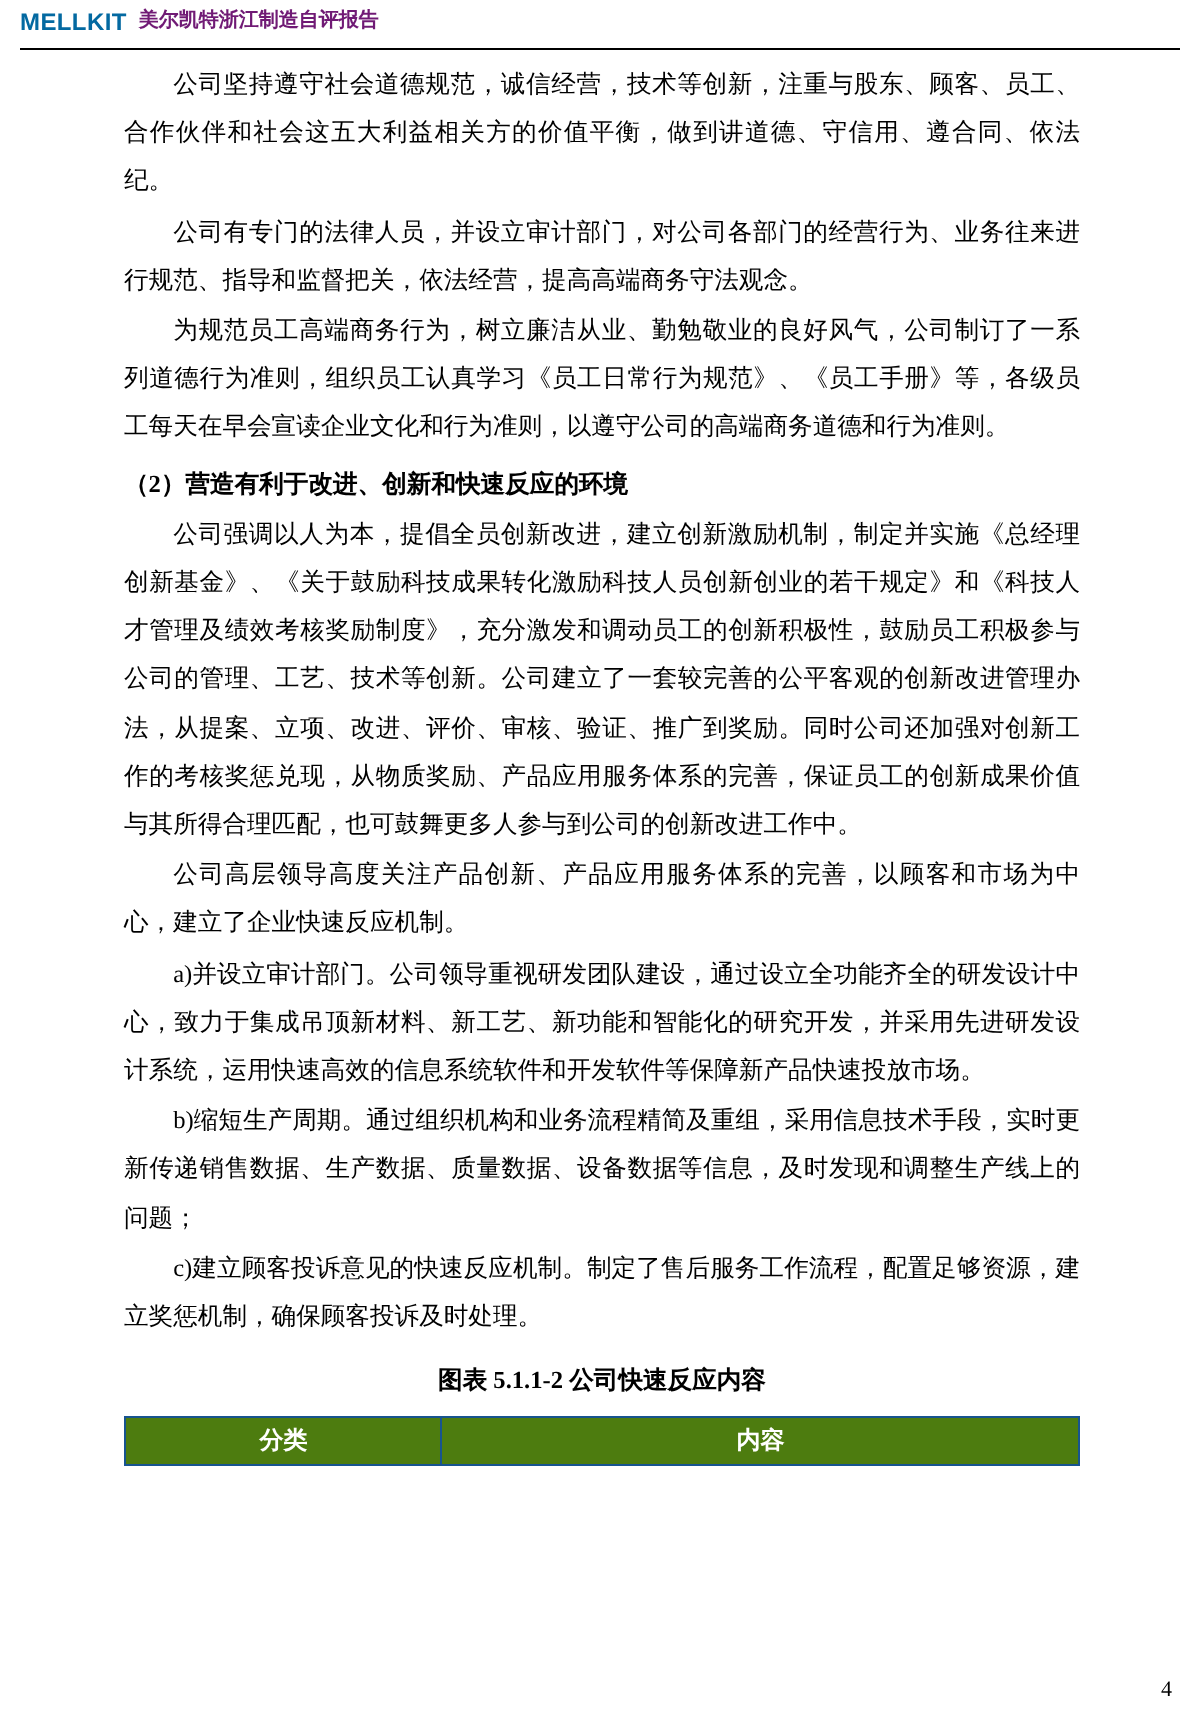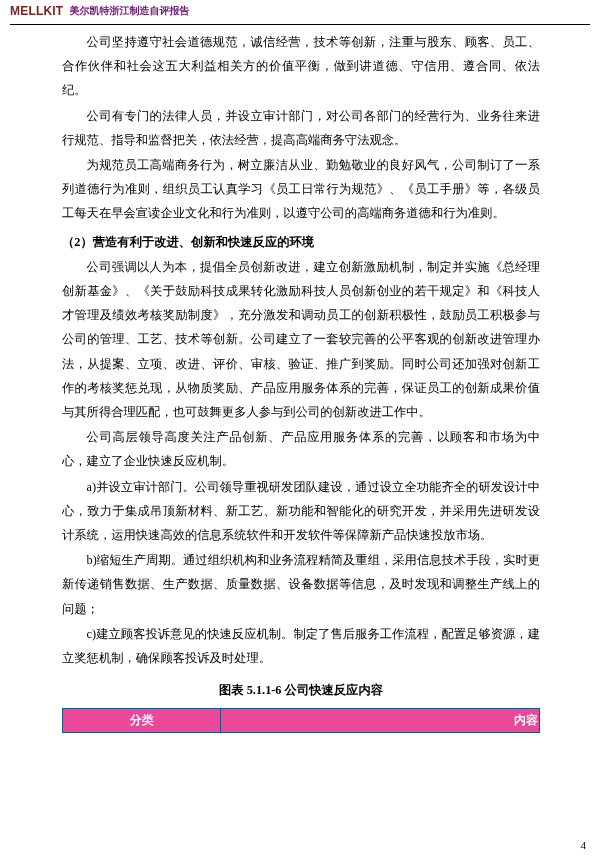--- a/index.html
+++ b/index.html
@@ -38,21 +38,21 @@
     top: 24px;
     left: 10px;
     width: 580px;
     height: 1px;
     background: #000000;
   }
   .brand {
     font-family: "Liberation Sans", "DejaVu Sans", sans-serif;
     font-weight: bold;
     font-size: 12px;
-    color: #7f1d1d;
+    color: #0369a1;
     letter-spacing: 0.2px;
     line-height: 16px;
     white-space: nowrap;
   }
   .header-title {
     font-family: "Liberation Sans", "DejaVu Sans", sans-serif;
     font-weight: bold;
     font-size: 10px;
     color: #701a75;
     line-height: 16px;
@@ -92,31 +92,31 @@
     font-family: "Liberation Serif", "DejaVu Serif", serif;
   }
   
   .tbl {
     border-collapse: collapse;
     width: 478px;
     table-layout: fixed;
     margin: 0;
   }
   .tbl th {
-    background: #ec4899;
+    background: #4d7c0f;
     color: #ffffff;
     font-weight: bold;
     font-size: 12px;
     height: 21px;
     border: 1px solid #17548f;
     font-family: "Liberation Serif", "DejaVu Serif", serif;
     text-align: center;
   }
   .tbl th.col-a { width: 33%; }
-  .tbl th.col-b { width: 67%; text-align: right; }
+  .tbl th.col-b { width: 67%; }
   
   .page-number {
     position: absolute;
     right: 14px;
     bottom: 13px;
     font-size: 11px;
     font-family: "Liberation Serif", "DejaVu Serif", serif;
     color: #000000;
   }
 </style>
@@ -138,21 +138,21 @@
     <p class="para">为规范员工高端商务行为，树立廉洁从业、勤勉敬业的良好风气，公司制订了一系列道德行为准则，组织员工认真学习《员工日常行为规范》、《员工手册》等，各级员工每天在早会宣读企业文化和行为准则，以遵守公司的高端商务道德和行为准则。</p>
 
     <p class="heading">（2）营造有利于改进、创新和快速反应的环境</p>
 
     <p class="para">公司强调以人为本，提倡全员创新改进，建立创新激励机制，制定并实施《总经理创新基金》、《关于鼓励科技成果转化激励科技人员创新创业的若干规定》和《科技人才管理及绩效考核奖励制度》，充分激发和调动员工的创新积极性，鼓励员工积极参与公司的管理、工艺、技术等创新。公司建立了一套较完善的公平客观的创新改进管理办法，从提案、立项、改进、评价、审核、验证、推广到奖励。同时公司还加强对创新工作的考核奖惩兑现，从物质奖励、产品应用服务体系的完善，保证员工的创新成果价值与其所得合理匹配，也可鼓舞更多人参与到公司的创新改进工作中。</p>
     <p class="para">公司高层领导高度关注产品创新、产品应用服务体系的完善，以顾客和市场为中心，建立了企业快速反应机制。</p>
     <p class="para">a)并设立审计部门。公司领导重视研发团队建设，通过设立全功能齐全的研发设计中心，致力于集成吊顶新材料、新工艺、新功能和智能化的研究开发，并采用先进研发设计系统，运用快速高效的信息系统软件和开发软件等保障新产品快速投放市场。</p>
     <p class="para">b)缩短生产周期。通过组织机构和业务流程精简及重组，采用信息技术手段，实时更新传递销售数据、生产数据、质量数据、设备数据等信息，及时发现和调整生产线上的问题；</p>
     <p class="para">c)建立顾客投诉意见的快速反应机制。制定了售后服务工作流程，配置足够资源，建立奖惩机制，确保顾客投诉及时处理。</p>
 
-    <p class="fig-caption">图表 5.1.1-6 公司快速反应内容</p>
+    <p class="fig-caption">图表 5.1.1-2 公司快速反应内容</p>
 
     <table class="tbl">
       <thead>
         <tr>
           <th class="col-a">分类</th>
           <th class="col-b">内容</th>
         </tr>
       </thead>
     </table>
 

